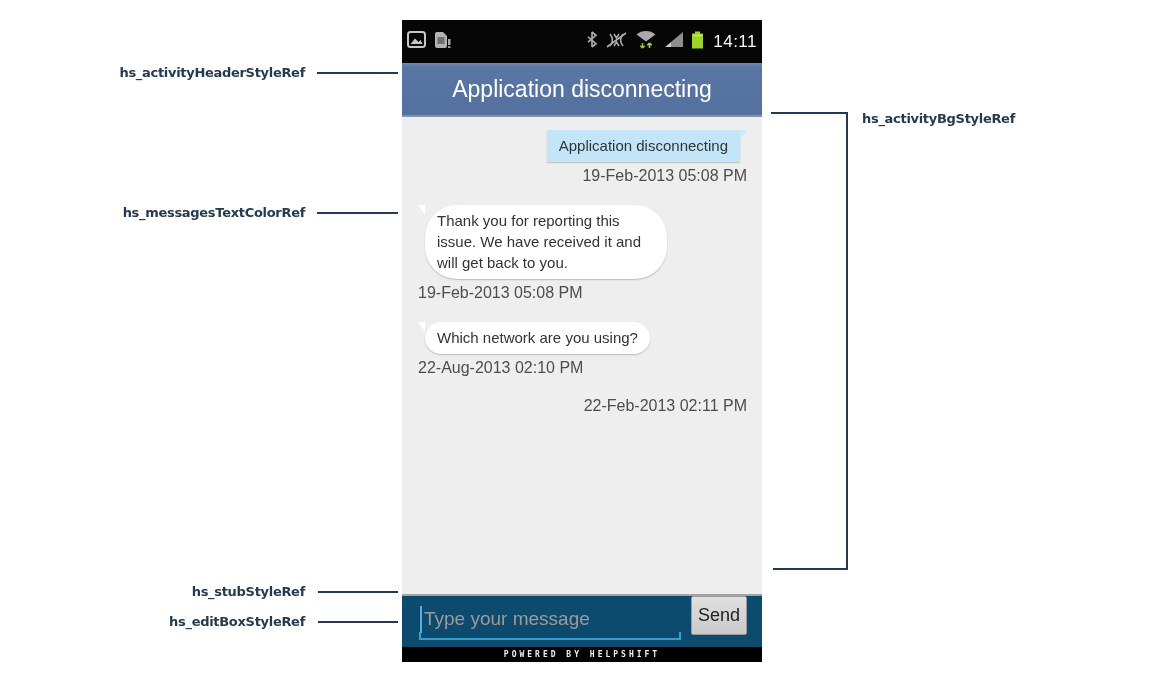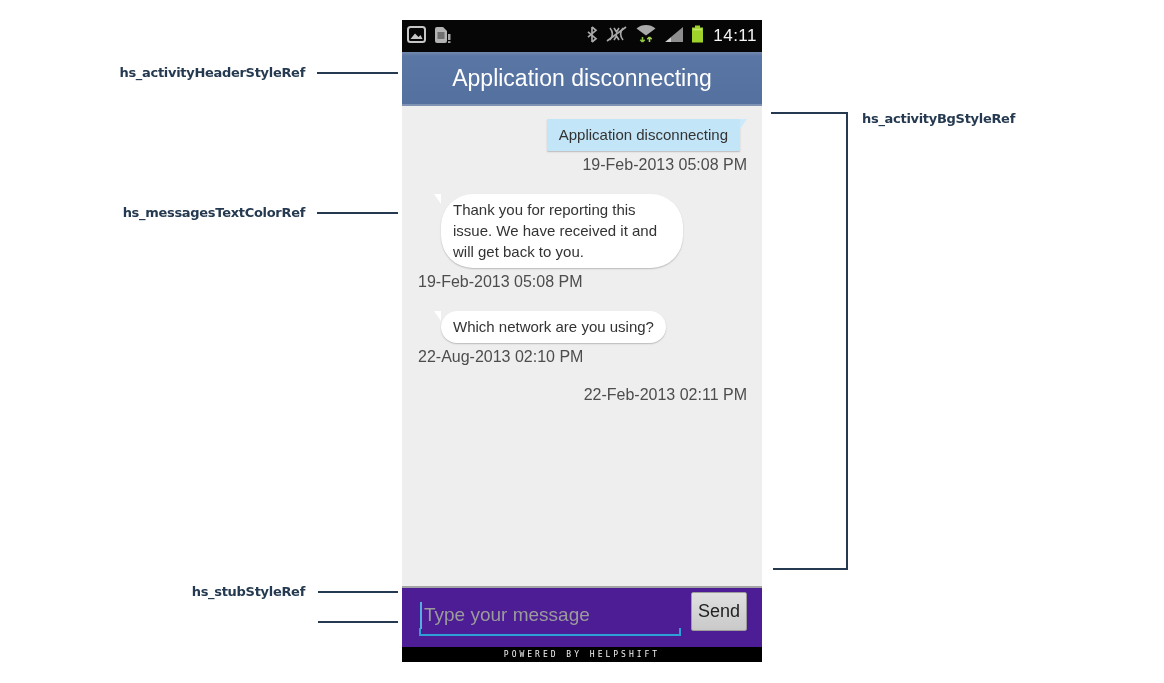--- a/index.html
+++ b/index.html
@@ -2,53 +2,53 @@
 <html><head>
 <meta charset="utf-8">
 <style>
   * { margin:0; padding:0; box-sizing:border-box; }
   html,body { width:1164px; height:683px; background:#ffffff; font-family:"Liberation Sans", sans-serif; }
   .canvas { position:relative; width:1164px; height:683px; background:#ffffff; overflow:hidden; }
 
   
   .phone { position:absolute; left:402px; top:20px; width:360px; height:642px; display:flex; flex-direction:column; background:#eeeeee; }
 
-  .statusbar { height:32px; background:#060606; display:flex; align-items:center; justify-content:space-between; padding:16px 5px; flex:0 0 auto; }
+  .statusbar { height:43px; background:#060606; display:flex; align-items:center; justify-content:space-between; padding:16px 5px; flex:0 0 auto; }
   .sb-group { display:flex; align-items:center; gap:7px; }
   .sb-time { color:#f5f5f5; font-size:17px; letter-spacing:0.5px; padding-left:2px; }
 
   .appheader { height:54px; flex:0 0 auto; background:linear-gradient(180deg,#7289ae 0%, #5a76a4 8%, #53709f 100%);
                border-bottom:2px solid #7e93b4; display:flex; align-items:center; justify-content:center; }
   .appheader span { color:#ffffff; font-size:23px; }
 
   .chat { flex:1 1 auto; background:#eeeeee; padding:13px 15px 0 16px; overflow:hidden; }
   .msg { margin-bottom:20px; }
   .msg.user { text-align:right; }
   .msg.agent { text-align:left; }
   .bubble { position:relative; display:inline-block; font-size:15px; line-height:21px; color:#333333;
             padding:5px 12px 6px 12px; border-radius:1px; box-shadow:0 1px 1.5px rgba(0,0,0,0.22); text-align:left; }
   .bubble.user-b { background:#c2e5f7; margin-right:7px; }
   .bubble.user-b::after { content:""; position:absolute; top:0; right:-7px; width:0; height:0;
             border-top:10px solid #cdeafa; border-right:7px solid transparent; }
-  .bubble.agent-b { background:#ffffff; margin-left:23px; max-width:242px;border-radius:32px; }
+  .bubble.agent-b { background:#ffffff; margin-left:7px; max-width:242px;border-radius:32px; }
   .bubble.agent-b::before { content:""; position:absolute; top:0; left:-7px; width:0; height:0;
             border-top:10px solid #ffffff; border-left:7px solid transparent; }
   .ts { font-size:16px; color:#4d4d4d; margin-top:5px; }
 
-  .composer { flex:0 0 auto; height:61px; background:#4c1d95; border-top:2px solid #a4a4a4; display:flex; align-items:center; padding:0 15px 0 0; }
+  .composer { flex:0 0 auto; height:53px; background:#0c4a6e; border-top:2px solid #a4a4a4; display:flex; align-items:center; padding:0 15px 0 0; }
   .edittext { position:relative; flex:1 1 auto; height:40px; margin:4px 10px 8px 17px; border-bottom:2px solid #2fa0d5; }
   .edittext::before, .edittext::after { content:""; position:absolute; bottom:-2px; width:2px; height:8px; background:#2fa0d5; }
   .edittext::before { left:0; } .edittext::after { right:0; }
   .cursor { position:absolute; left:1px; top:6px; width:2px; height:27px; background:#55aee0; }
   .placeholder { position:absolute; left:5px; top:50%; transform:translateY(-50%); font-size:19px; color:#9b9b9b; white-space:nowrap; }
   .send { flex:0 0 auto; width:56px; height:39px; background:linear-gradient(180deg,#e0e0e0,#c9c9c9); border:1px solid #9c9c9c;
           border-radius:2px; font-family:"Liberation Sans", sans-serif; font-size:18px; color:#222222; margin-bottom:12px; }
 
   .pfooter { flex:0 0 auto; height:15px; background:#000000; display:flex; align-items:center; justify-content:center; }
-  .pfooter span { color:#f2f2f2; font-family:"DejaVu Sans Mono", monospace; font-size:8px; font-weight:normal; letter-spacing:3px; }
+  .pfooter span { color:#f2f2f2; font-family:"DejaVu Sans Mono", monospace; font-size:8px; font-weight:bold; letter-spacing:3px; }
 
   
   .ann-label { position:absolute; width:230px; text-align:right; font-family:"DejaVu Sans", sans-serif;
                font-weight:bold; font-size:13px; line-height:14px; color:#253a50; letter-spacing:-0.3px; }
   .ann-label.left-a { left:75px; }
   .ann-line { position:absolute; height:2px; background:#253a50; }
 
   .bk { position:absolute; background:#253a50; }
 </style>
 </head>
@@ -154,20 +154,21 @@
 
   <div class="ann-label left-a" style="top:66px;">hs_activityHeaderStyleRef</div>
   <div class="ann-line" style="left:317px; top:72px; width:81px;"></div>
 
   <div class="ann-label left-a" style="top:206px;">hs_messagesTextColorRef</div>
   <div class="ann-line" style="left:317px; top:212px; width:81px;"></div>
 
   <div class="ann-label left-a" style="top:585px;">hs_stubStyleRef</div>
   <div class="ann-line" style="left:318px; top:591px; width:80px;"></div>
 
+  <div class="ann-label left-a" style="top:615px;">hs_editBoxStyleRef</div>
   <div class="ann-line" style="left:318px; top:621px; width:80px;"></div>
 
   <div class="ann-label" style="left:862px; top:104px; width:230px; text-align:left;margin-top:8px;">hs_activityBgStyleRef</div>
   <div class="bk" style="left:771px; top:112px; width:77px; height:2px;"></div>
   <div class="bk" style="left:846px; top:112px; width:2px; height:458px;"></div>
   <div class="bk" style="left:773px; top:568px; width:75px; height:2px;"></div>
 
 </div>
 
 </body></html>

